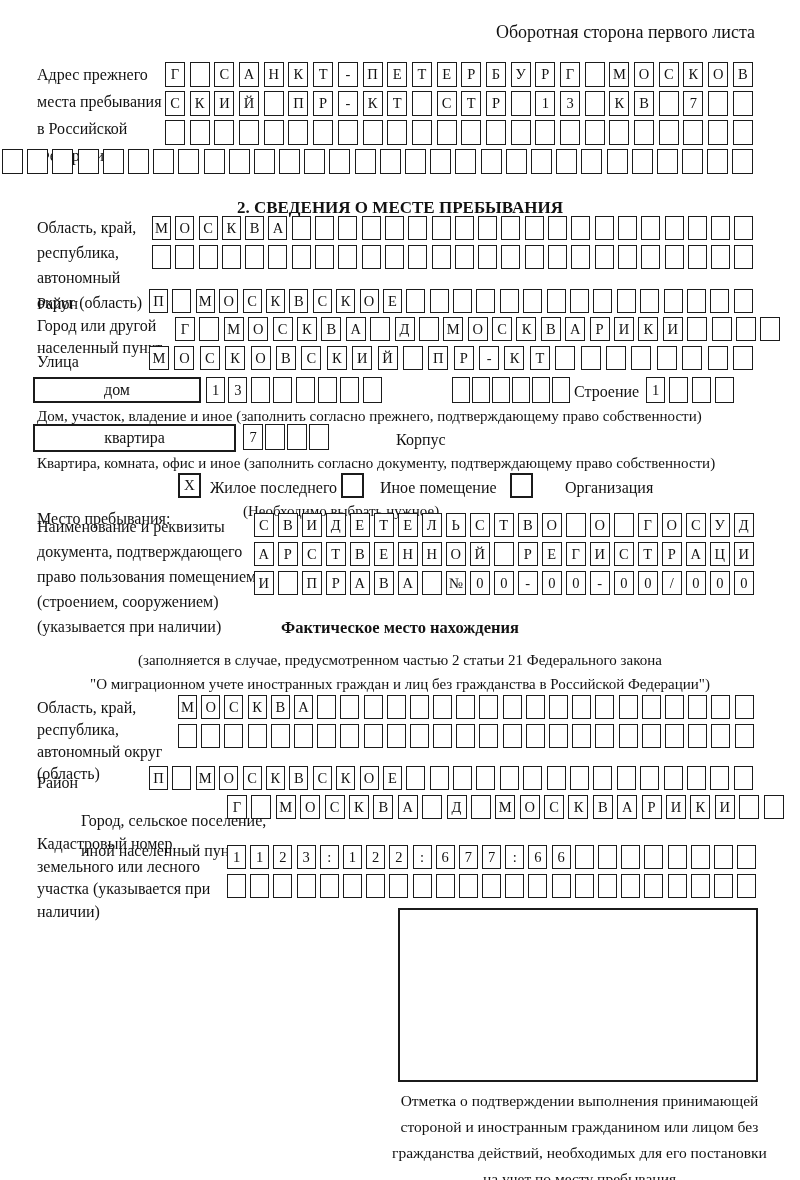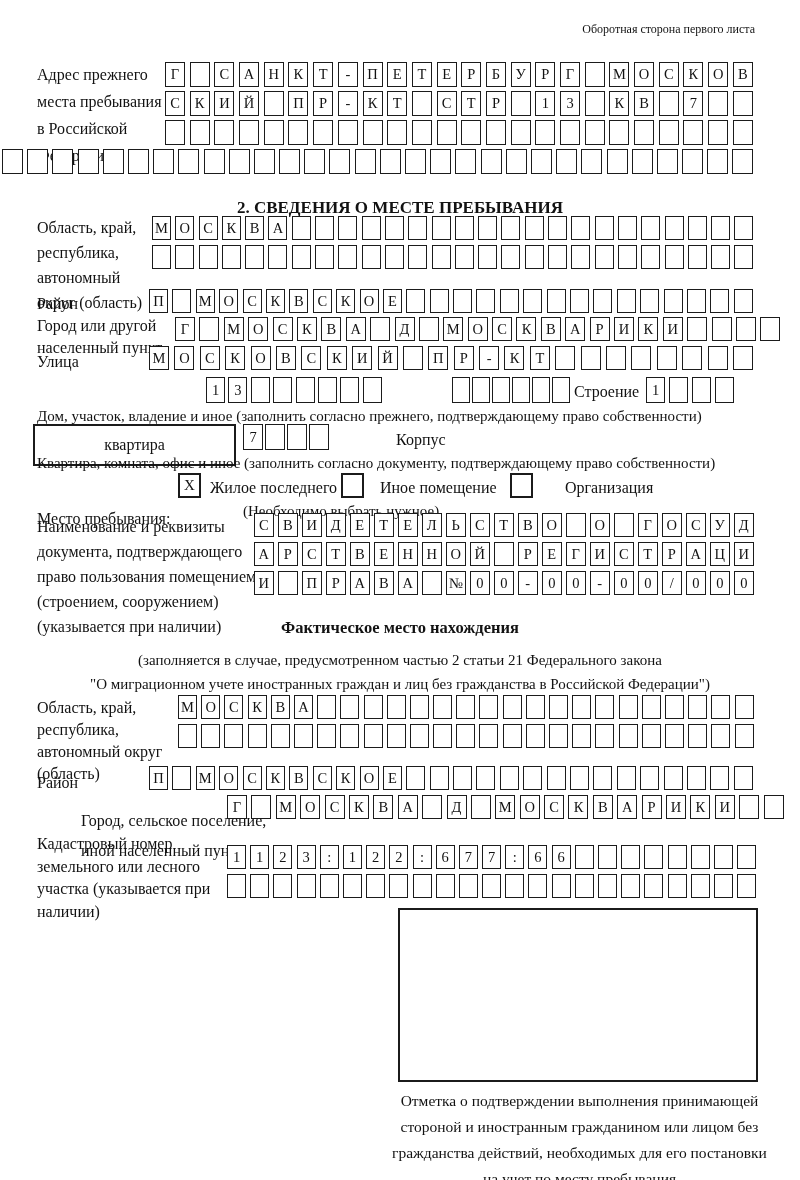--- a/index.html
+++ b/index.html
@@ -26,21 +26,21 @@
     display:inline-flex;align-items:center;justify-content:center;font-size:15px;background:#fff;
   }
   .center{left:0;right:0;text-align:center;}
   .stampbox{box-sizing:border-box;border:2px solid #1b1b1b;background:#fff;}
 </style>
 </head>
 <body>
 
 <div class="page">
 
-  <div class="abs" style="top:22px;right:45px;font-size:12px;">Оборотная сторона первого листа</div>
+  <div class="abs" style="top:22px;right:45px;font-size:18px;">Оборотная сторона первого листа</div>
 
   <div class="abs lbl" style="left:37px;top:61px;width:132px;line-height:27px;">Адрес прежнего места пребывания в Российской Федерации</div>
   <div class="crow" style="left:165px;top:62px;--cw:20px;--ch:25px;--gap:4.7px;">
       <span class="cell">Г</span>
       <span class="cell"></span>
       <span class="cell">С</span>
       <span class="cell">А</span>
       <span class="cell">Н</span>
       <span class="cell">К</span>
       <span class="cell">Т</span>
@@ -287,20 +287,21 @@
       <span class="cell"></span>
       <span class="cell"></span>
       <span class="cell"></span>
       <span class="cell"></span>
       <span class="cell"></span>
       <span class="cell"></span>
       <span class="cell"></span>
       <span class="cell"></span>
     </div>
 
+  <div class="wbox abs" style="left:33px;top:377px;width:168px;height:26px;">дом</div>
   <div class="crow" style="left:206px;top:377px;--ch:26px;--gap:3.4px;">
       <span class="cell">1</span>
       <span class="cell">3</span>
       <span class="cell"></span>
       <span class="cell"></span>
       <span class="cell"></span>
       <span class="cell"></span>
       <span class="cell"></span>
       <span class="cell"></span>
     </div>
@@ -315,21 +316,21 @@
     </div>
   <div class="abs lbl" style="left:574px;top:379px;">Строение</div>
   <div class="crow" style="left:646px;top:377px;--ch:26px;--gap:4px;">
       <span class="cell">1</span>
       <span class="cell"></span>
       <span class="cell"></span>
       <span class="cell"></span>
     </div>
   <div class="abs cap" style="left:37px;top:408px;">Дом, участок, владение и иное (заполнить согласно прежнего, подтверждающему право собственности)</div>
 
-  <div class="wbox abs" style="left:33px;top:424px;width:203px;height:42px;">квартира</div>
+  <div class="wbox abs" style="left:33px;top:424px;width:203px;height:28px;">квартира</div>
   <div class="crow" style="left:243px;top:424px;--cw:20px;--ch:26px;--gap:2px;">
       <span class="cell">7</span>
       <span class="cell"></span>
       <span class="cell"></span>
       <span class="cell"></span>
     </div>
   <div class="abs cap" style="left:37px;top:455px;">Квартира, комната, офис и иное (заполнить согласно документу, подтверждающему право собственности)</div>
 
   <div class="abs lbl" style="left:37px;top:475px;margin-top:31px;">Место пребывания:</div>
   <span class="checkbox abs" style="left:178px;top:473px;">X</span>

